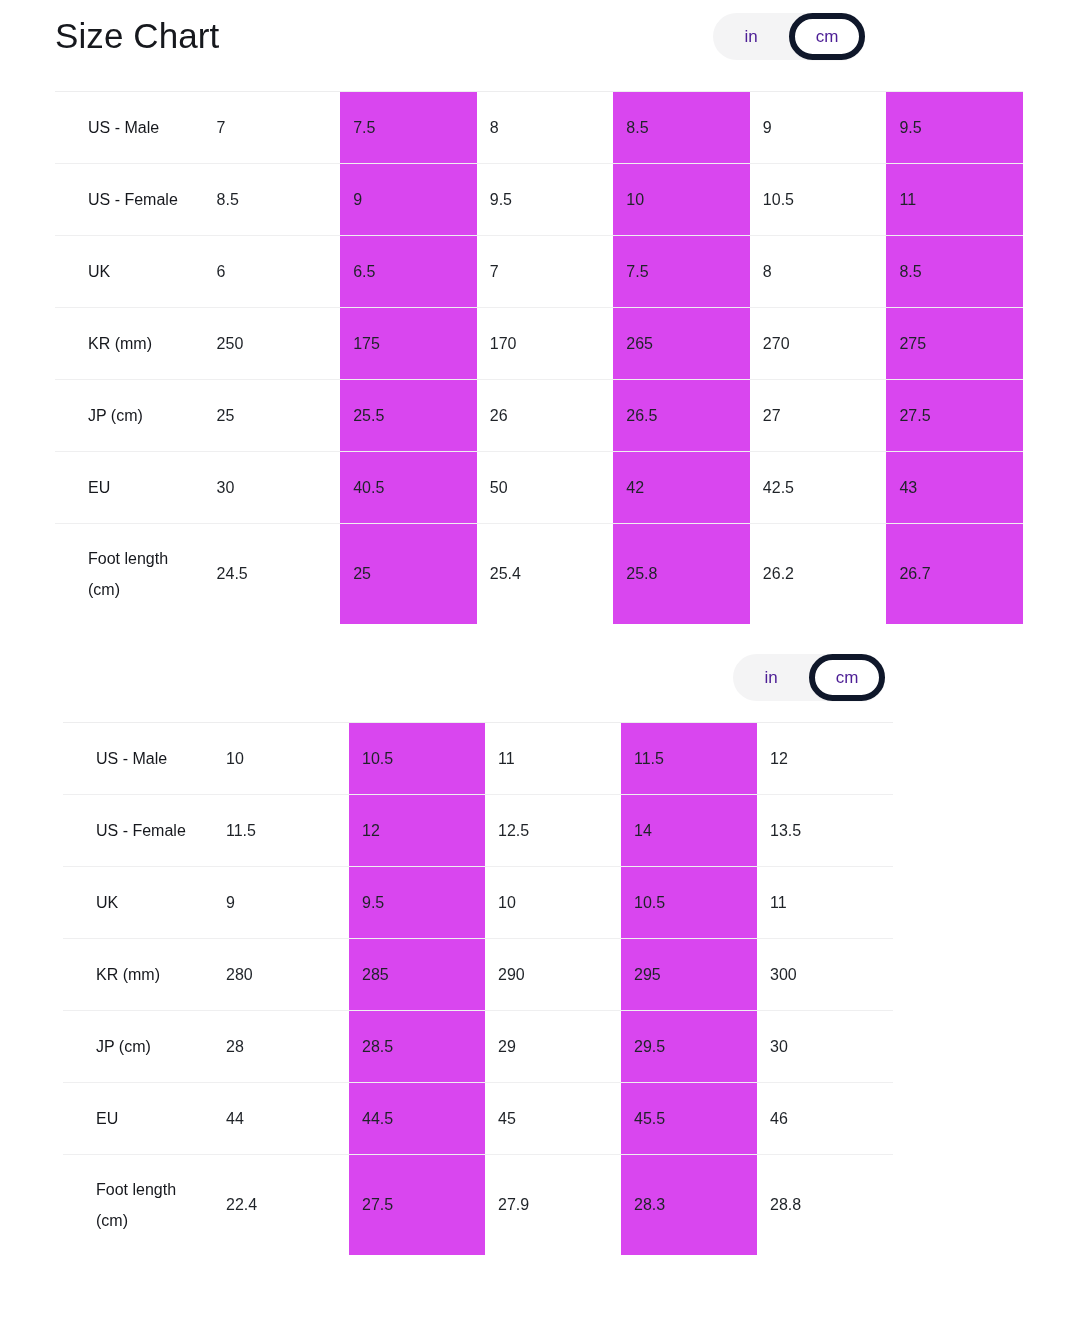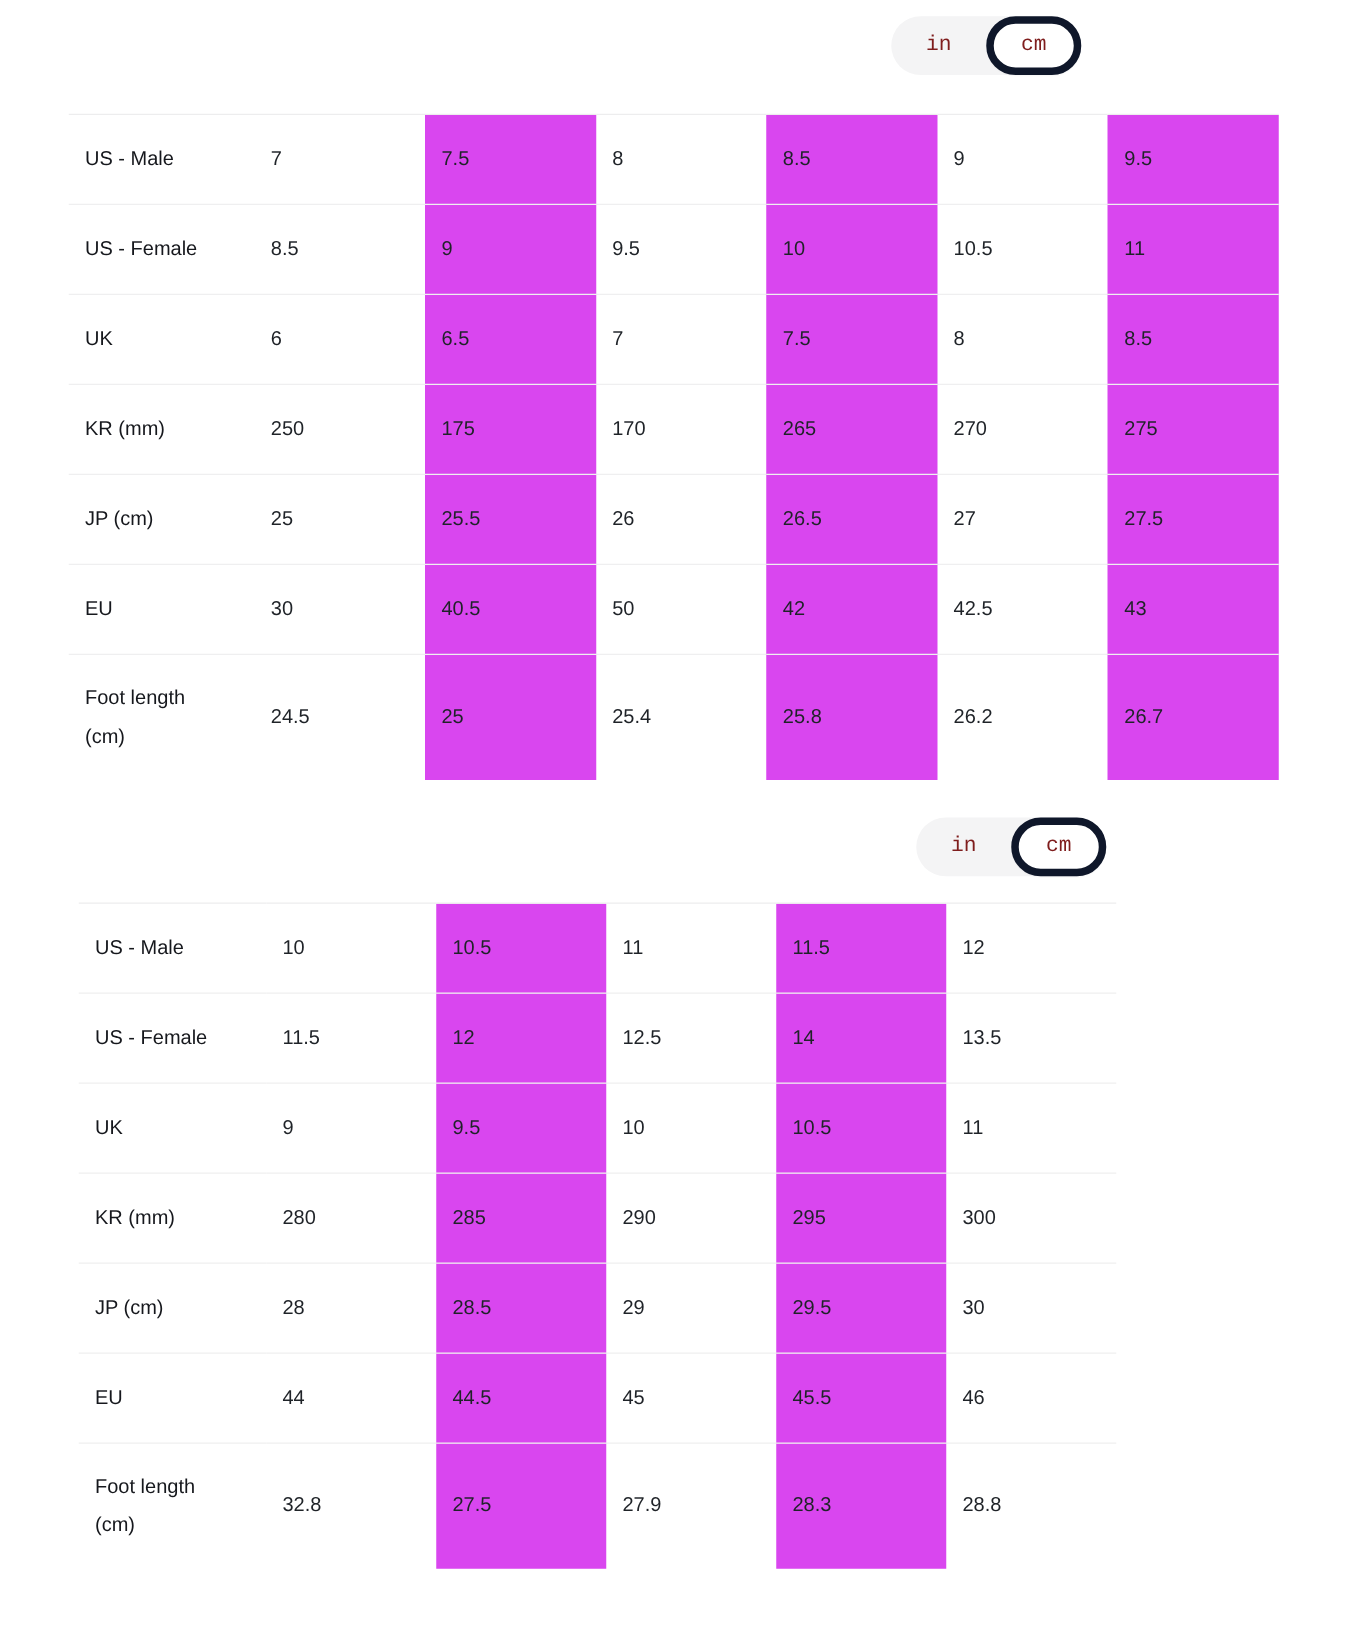--- a/index.html
+++ b/index.html
@@ -50,25 +50,24 @@
     padding: 0;
   }
 
   .unit-toggle .opt {
     flex: 1 1 50%;
     height: 47px;
     display: flex;
     align-items: center;
     justify-content: center;
     font-size: 17px;
-    color: #7f1d1d;
+    color: #4c1d95;
     border-radius: 999px;
     cursor: pointer;
     user-select: none;
-    font-family: Liberation Mono, monospace;
   }
 
   .unit-toggle .opt.selected {
     background: #ffffff;
     border: 6px solid #0f172a;
     box-shadow: 0 1px 1px rgba(0,0,0,0.03);
   }
 
   #toggle-1 { left: 713px; top: 13px; }
   #toggle-2 { left: 733px; top: 654px; }
@@ -122,28 +121,30 @@
   #table-2 td.label { width: 150px; }
   #table-2 td.val   { width: 136px; }
 
   
   .chart-table td.shade { background: #d946ef; }
 
   .label-wrap {
     display: block;
     max-width: 110px;
     line-height: 31px;
+    margin-left: 20px;
   }
 </style>
 </head>
 <body>
 
 <div class="page">
 
   <div class="header">
+    <div class="page-title">Size Chart</div>
 
     <div class="unit-toggle" id="toggle-1">
       <div class="opt">in</div>
       <div class="opt selected">cm</div>
     </div>
   </div>
 
   <table class="chart-table" id="table-1">
     <tbody>
         <tr>
@@ -290,21 +291,21 @@
           <td class="val">44</td>
           <td class="val shade">44.5</td>
           <td class="val">45</td>
           <td class="val shade">45.5</td>
           <td class="val">46</td>
         </tr>
         <tr>
           <td class="label">
             <span class="label-wrap">Foot length (cm)</span>
           </td>
-          <td class="val">32.8</td>
+          <td class="val">22.4</td>
           <td class="val shade">27.5</td>
           <td class="val">27.9</td>
           <td class="val shade">28.3</td>
           <td class="val">28.8</td>
         </tr>
       </tbody>
   </table>
 
 </div>
 

